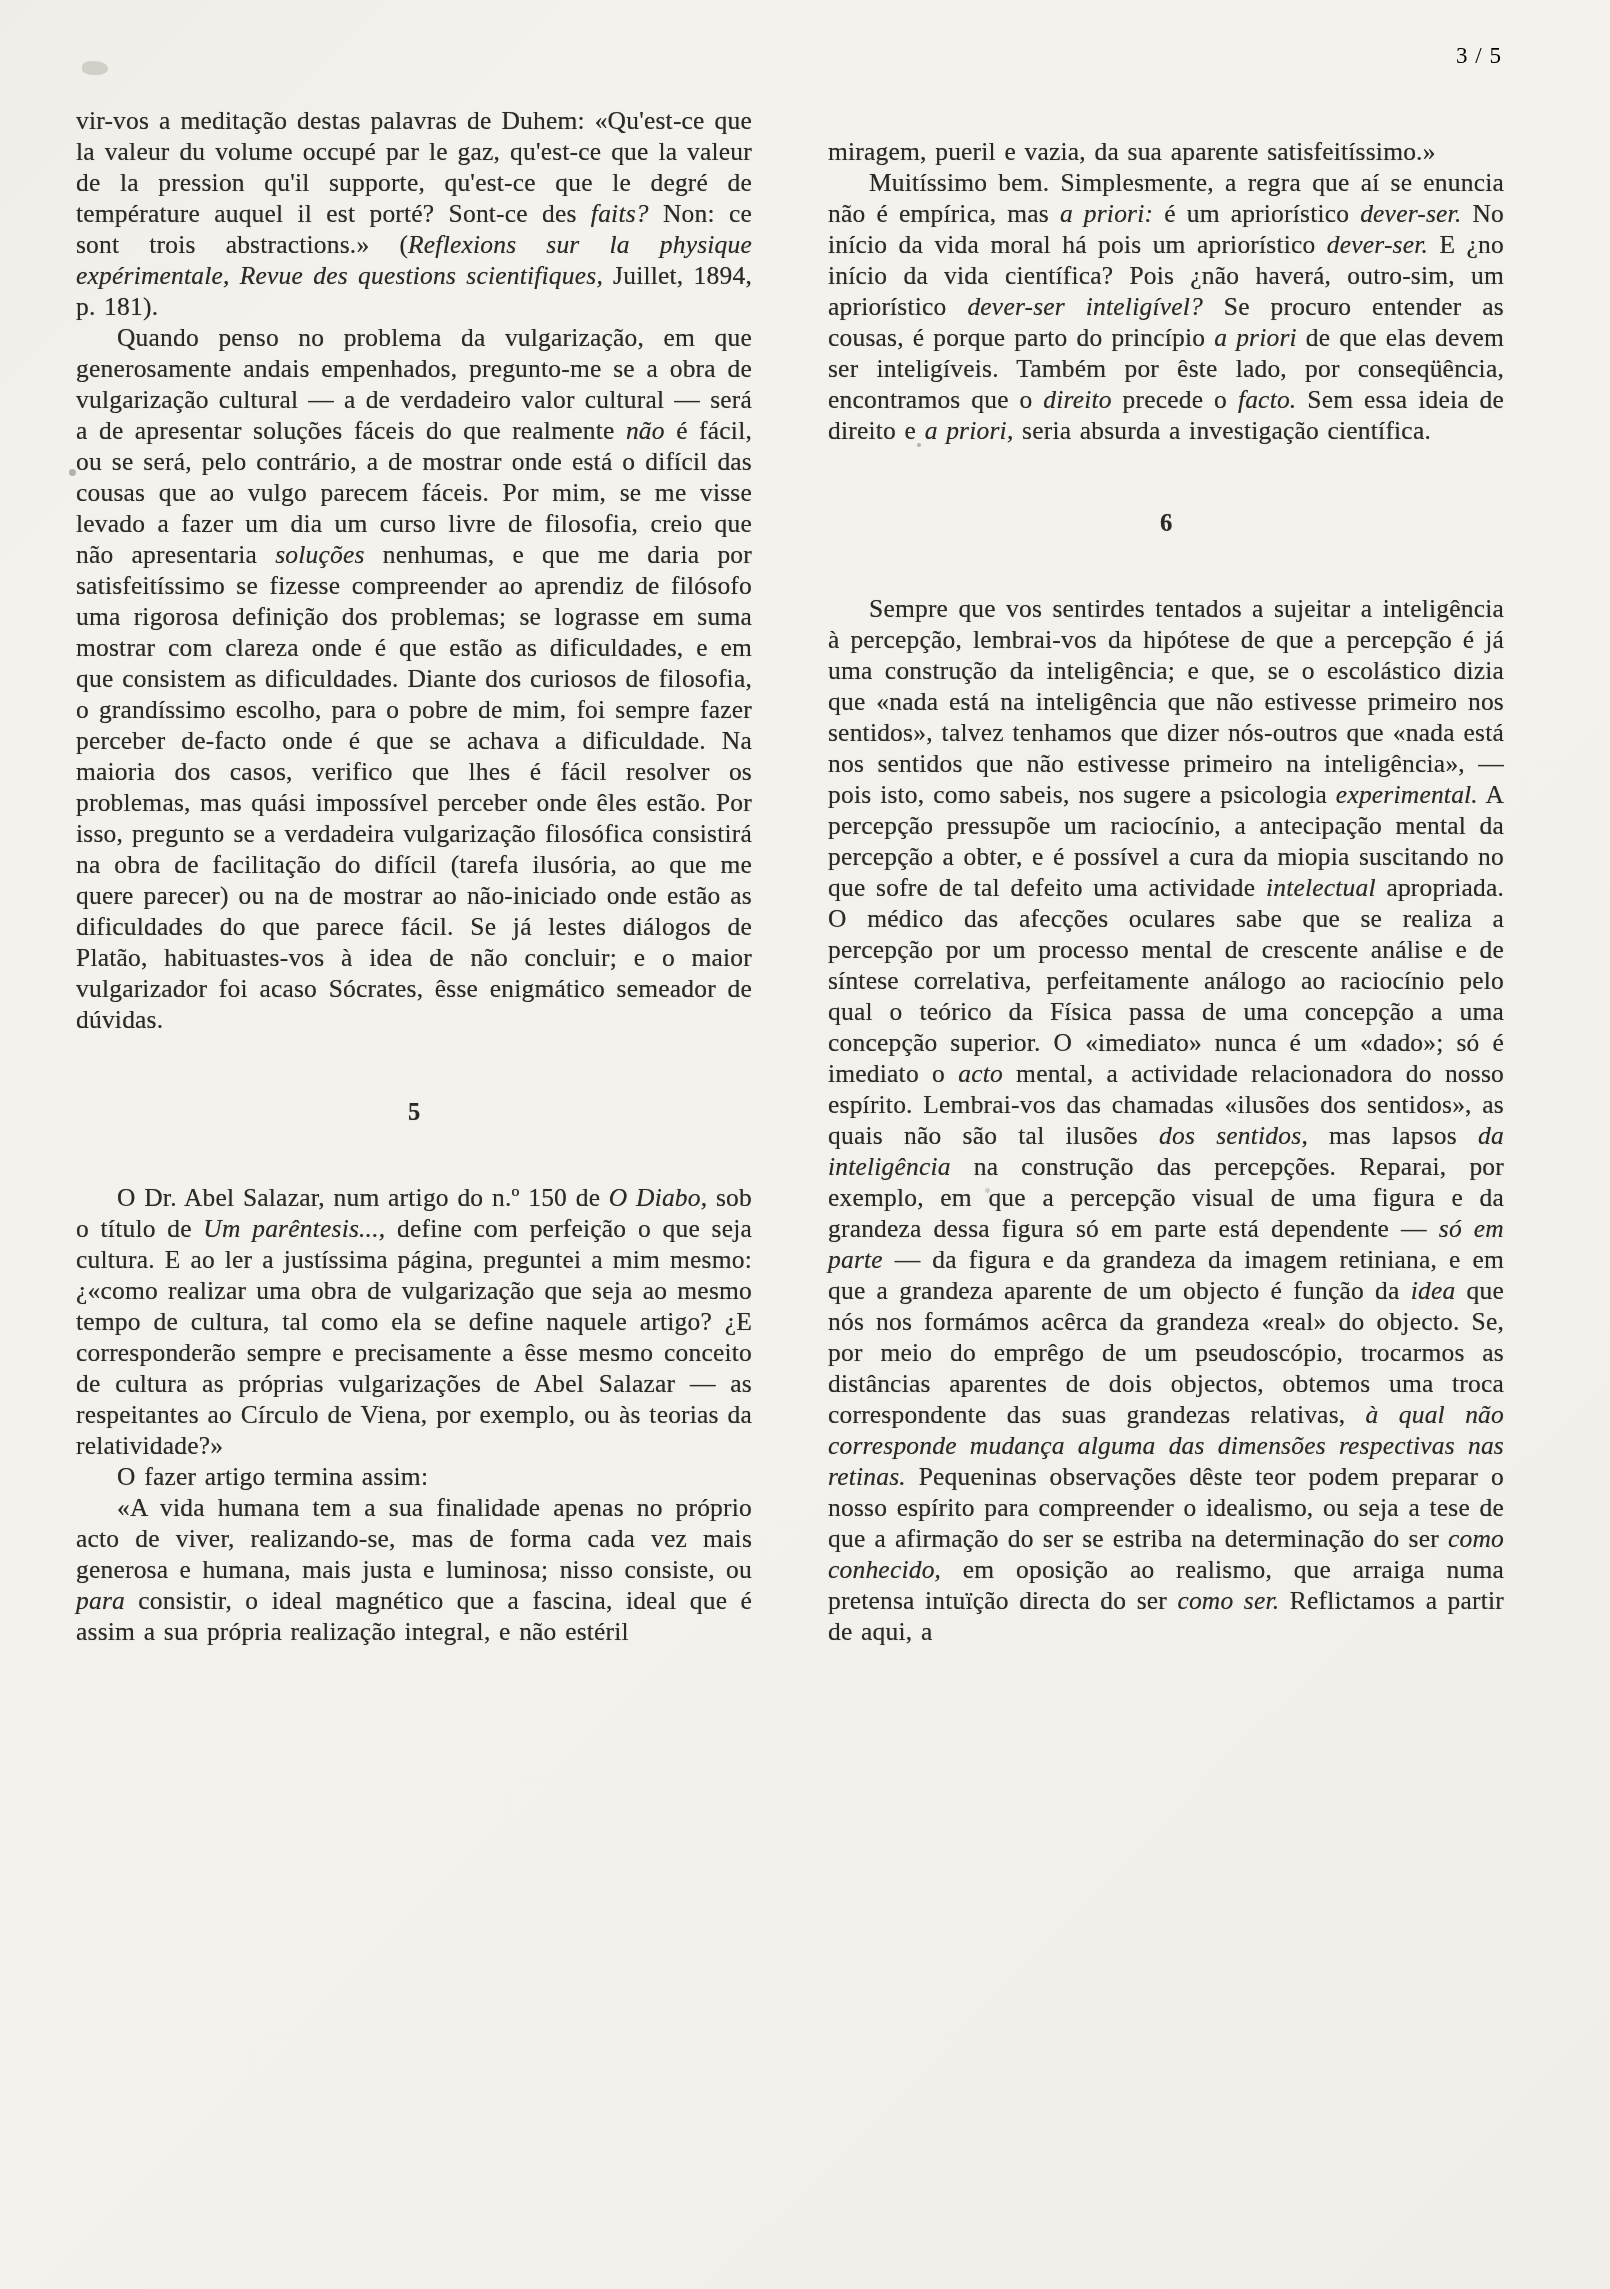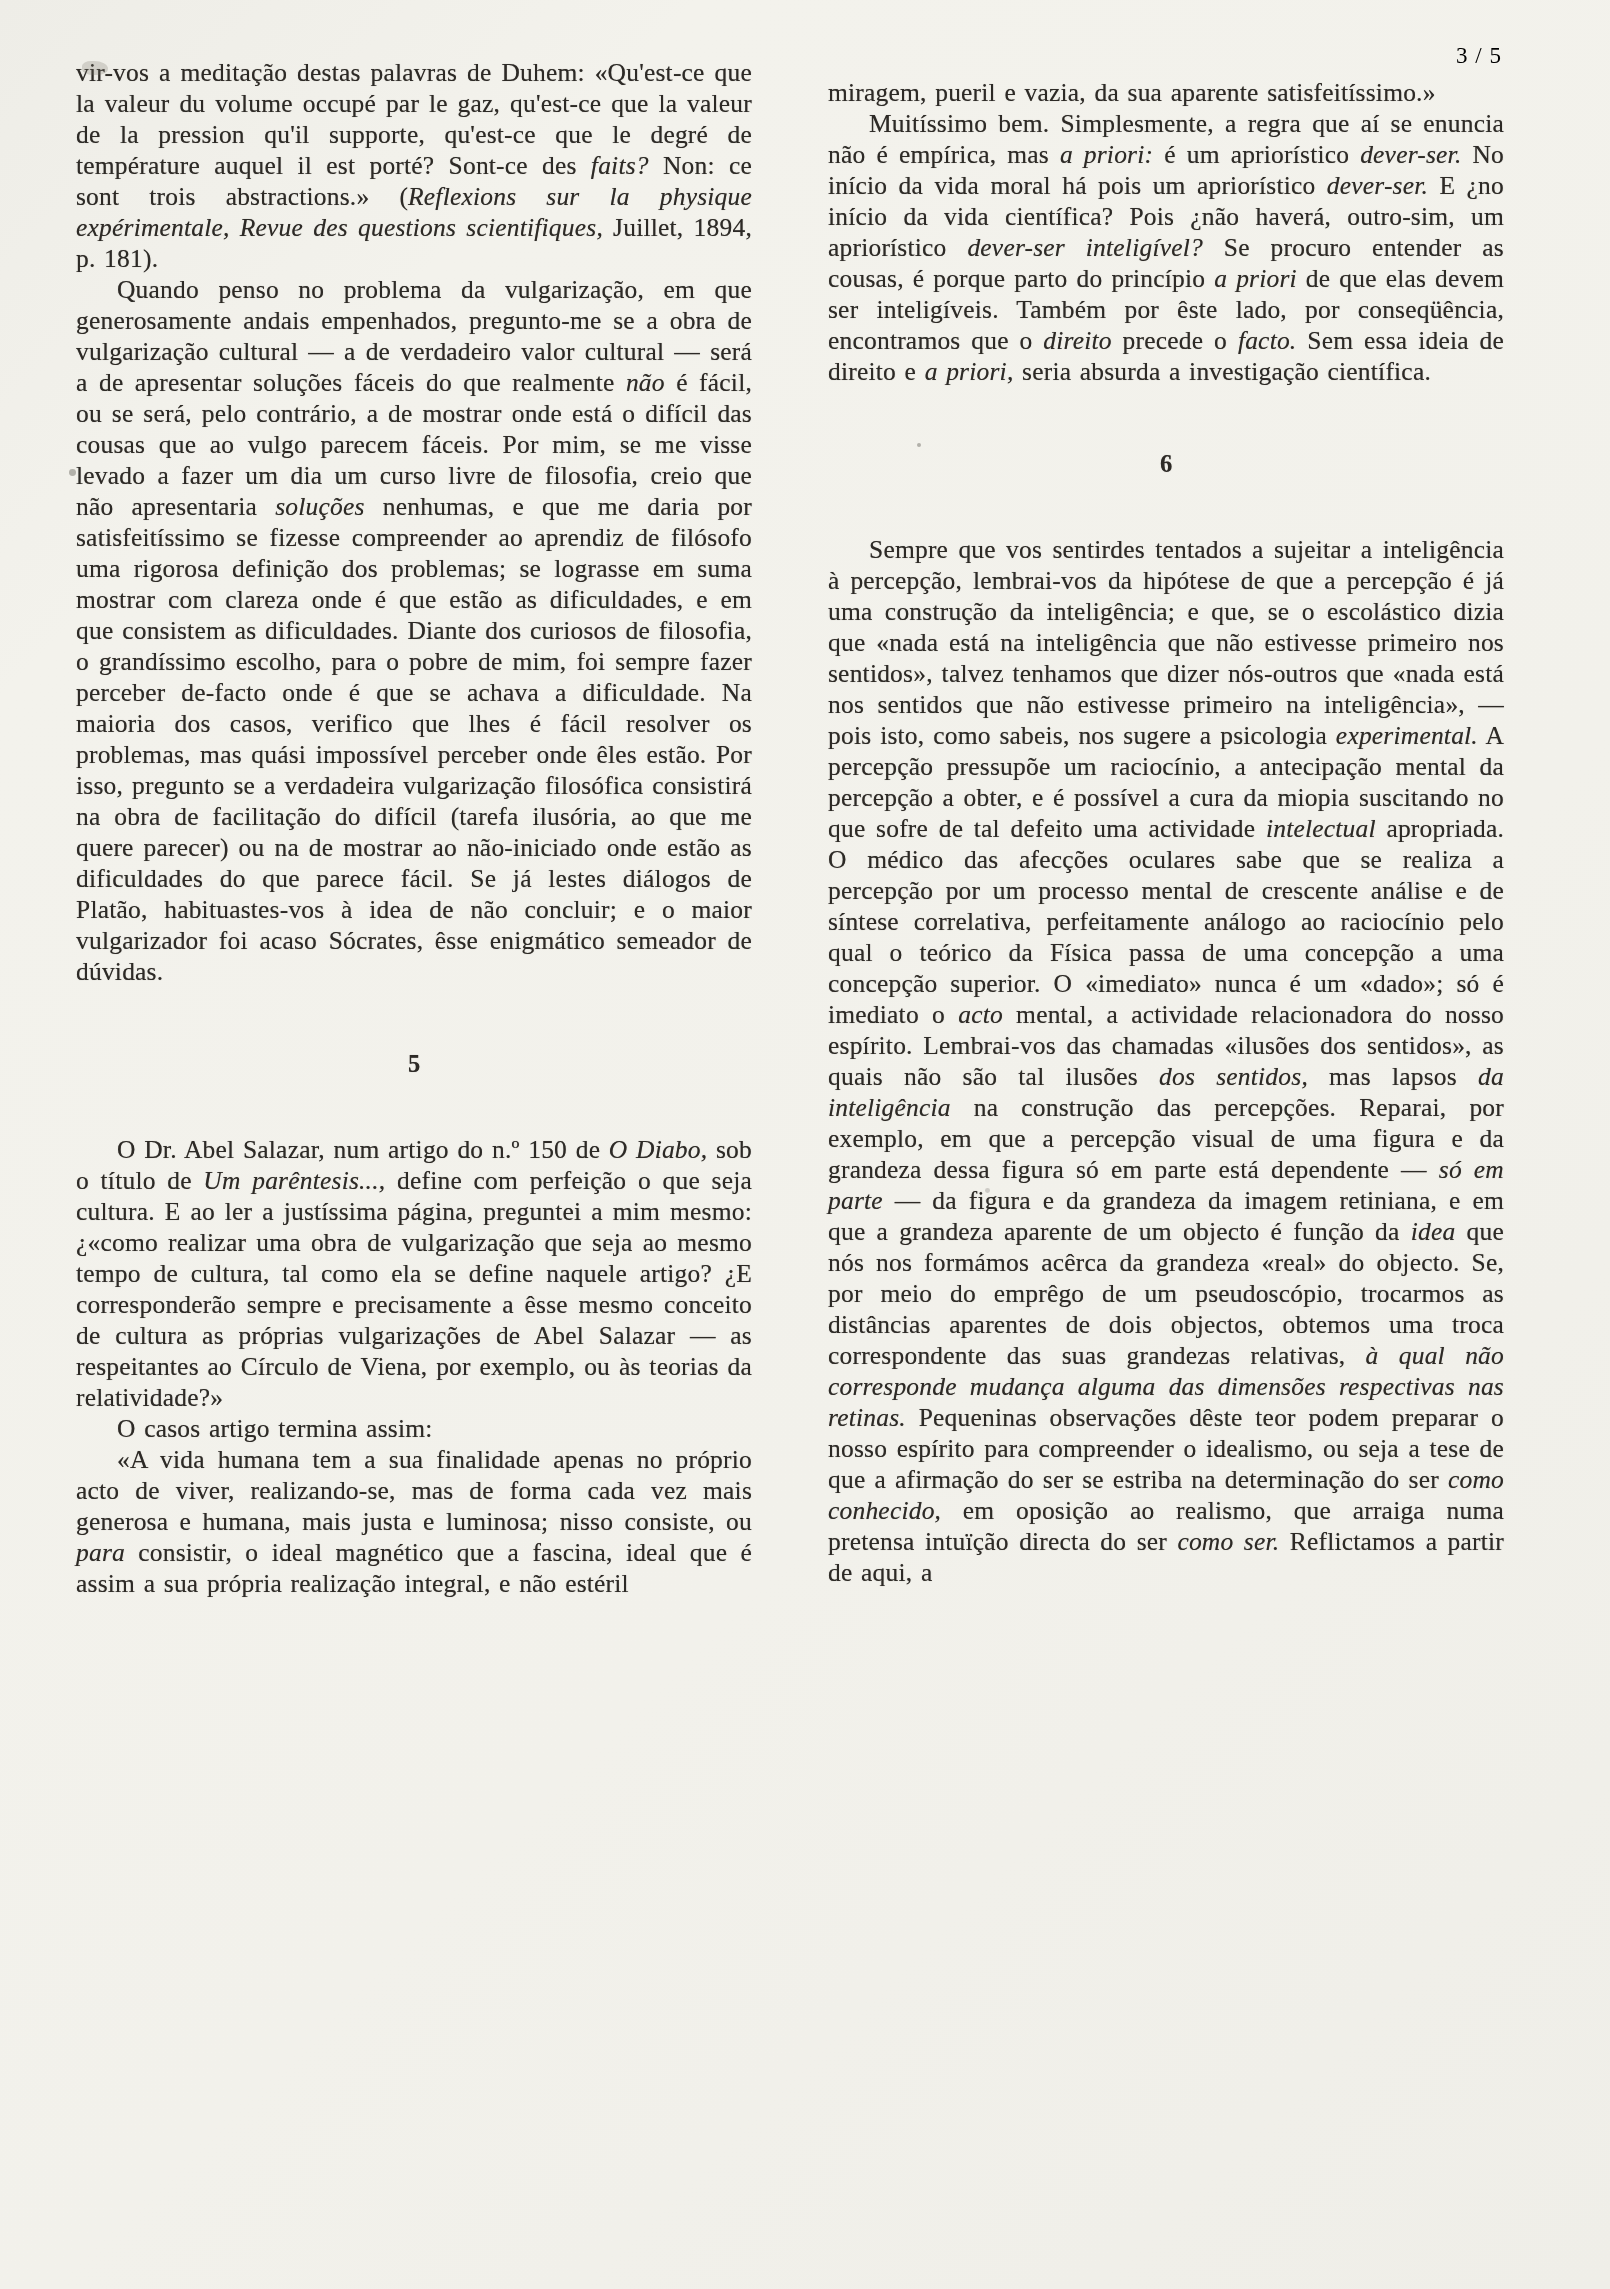--- a/index.html
+++ b/index.html
@@ -26,21 +26,22 @@
     position: absolute;
     top: 43px;
     right: 108px;
     font-size: 23px;
     letter-spacing: 1px;
     color: #000000;
   }
   .columns {
     display: flex;
     gap: 76px;
-    align-items: flex-start;
+    align-items: flex-end;
+    margin-top: 48px;
   }
   .column {
     width: 676px;
     flex: 0 0 676px;
   }
   .column-right {
     padding-top: 19.6px;
   }
   p.para {
     margin: 0;
@@ -78,21 +79,21 @@
 
 <div class="page">
   <div class="page-number">3 / 5</div>
 
   <div class="columns">
     <div class="column column-left">
         <p class="para">vir-vos a meditação destas palavras de Duhem: «Qu'est-ce que la valeur du volume occupé par le gaz, qu'est-ce que la valeur de la pression qu'il supporte, qu'est-ce que le degré de température auquel il est porté? Sont-ce des <i>faits?</i> Non: ce sont trois abstractions.» (<i>Reflexions sur la physique expérimentale, Revue des questions scientifiques,</i> Juillet, 1894, p. 181).</p>
         <p class="para indent">Quando penso no problema da vulgarização, em que generosamente andais empenhados, pregunto-me se a obra de vulgarização cultural — a de verdadeiro valor cultural — será a de apresentar soluções fáceis do que realmente <i>não</i> é fácil, ou se será, pelo contrário, a de mostrar onde está o difícil das cousas que ao vulgo parecem fáceis. Por mim, se me visse levado a fazer um dia um curso livre de filosofia, creio que não apresentaria <i>soluções</i> nenhumas, e que me daria por satisfeitíssimo se fizesse compreender ao aprendiz de filósofo uma rigorosa definição dos problemas; se lograsse em suma mostrar com clareza onde é que estão as dificuldades, e em que consistem as dificuldades. Diante dos curiosos de filosofia, o grandíssimo escolho, para o pobre de mim, foi sempre fazer perceber de-facto onde é que se achava a dificuldade. Na maioria dos casos, verifico que lhes é fácil resolver os problemas, mas quási impossível perceber onde êles estão. Por isso, pregunto se a verdadeira vulgarização filosófica consistirá na obra de facilitação do difícil (tarefa ilusória, ao que me quere parecer) ou na de mostrar ao não-iniciado onde estão as dificuldades do que parece fácil. Se já lestes diálogos de Platão, habituastes-vos à idea de não concluir; e o maior vulgarizador foi acaso Sócrates, êsse enigmático semeador de dúvidas.</p>
         <div class="heading">5</div>
         <p class="para indent">O Dr. Abel Salazar, num artigo do n.º 150 de <i>O Diabo,</i> sob o título de <i>Um parêntesis...,</i> define com perfeição o que seja cultura. E ao ler a justíssima página, preguntei a mim mesmo: ¿«como realizar uma obra de vulgarização que seja ao mesmo tempo de cultura, tal como ela se define naquele artigo? ¿E corresponderão sempre e precisamente a êsse mesmo conceito de cultura as próprias vulgarizações de Abel Salazar — as respeitantes ao Círculo de Viena, por exemplo, ou às teorias da relatividade?»</p>
-        <p class="para indent">O casos artigo termina assim:</p>
+        <p class="para indent">O fazer artigo termina assim:</p>
         <p class="para indent">«A vida humana tem a sua finalidade apenas no próprio acto de viver, realizando-se, mas de forma cada vez mais generosa e humana, mais justa e luminosa; nisso consiste, ou <i>para</i> consistir, o ideal magnético que a fascina, ideal que é assim a sua própria realização integral, e não estéril</p>
       </div>
     <div class="column column-right">
         <p class="para">miragem, pueril e vazia, da sua aparente satisfeitíssimo.»</p>
         <p class="para indent">Muitíssimo bem. Simplesmente, a regra que aí se enuncia não é empírica, mas <i>a priori:</i> é um apriorístico <i>dever-ser.</i> No início da vida moral há pois um apriorístico <i>dever-ser.</i> E ¿no início da vida científica? Pois ¿não haverá, outro-sim, um apriorístico <i>dever-ser inteligível?</i> Se procuro entender as cousas, é porque parto do princípio <i>a priori</i> de que elas devem ser inteligíveis. Também por êste lado, por conseqüência, encontramos que o <i>direito</i> precede o <i>facto.</i> Sem essa ideia de direito e <i>a priori,</i> seria absurda a investigação científica.</p>
         <div class="heading">6</div>
         <p class="para indent">Sempre que vos sentirdes tentados a sujeitar a inteligência à percepção, lembrai-vos da hipótese de que a percepção é já uma construção da inteligência; e que, se o escolástico dizia que «nada está na inteligência que não estivesse primeiro nos sentidos», talvez tenhamos que dizer nós-outros que «nada está nos sentidos que não estivesse primeiro na inteligência», — pois isto, como sabeis, nos sugere a psicologia <i>experimental.</i> A percepção pressupõe um raciocínio, a antecipação mental da percepção a obter, e é possível a cura da miopia suscitando no que sofre de tal defeito uma actividade <i>intelectual</i> apropriada. O médico das afecções oculares sabe que se realiza a percepção por um processo mental de crescente análise e de síntese correlativa, perfeitamente análogo ao raciocínio pelo qual o teórico da Física passa de uma concepção a uma concepção superior. O «imediato» nunca é um «dado»; só é imediato o <i>acto</i> mental, a actividade relacionadora do nosso espírito. Lembrai-vos das chamadas «ilusões dos sentidos», as quais não são tal ilusões <i>dos sentidos,</i> mas lapsos <i>da inteligência</i> na construção das percepções. Reparai, por exemplo, em que a percepção visual de uma figura e da grandeza dessa figura só em parte está dependente — <i>só em parte</i> — da figura e da grandeza da imagem retiniana, e em que a grandeza aparente de um objecto é função da <i>idea</i> que nós nos formámos acêrca da grandeza «real» do objecto. Se, por meio do emprêgo de um pseudoscópio, trocarmos as distâncias aparentes de dois objectos, obtemos uma troca correspondente das suas grandezas relativas, <i>à qual não corresponde mudança alguma das dimensões respectivas nas retinas.</i> Pequeninas observações dêste teor podem preparar o nosso espírito para compreender o idealismo, ou seja a tese de que a afirmação do ser se estriba na determinação do ser <i>como conhecido,</i> em oposição ao realismo, que arraiga numa pretensa intuïção directa do ser <i>como ser.</i> Reflictamos a partir de aqui, a</p>
       </div>
   </div>
 

